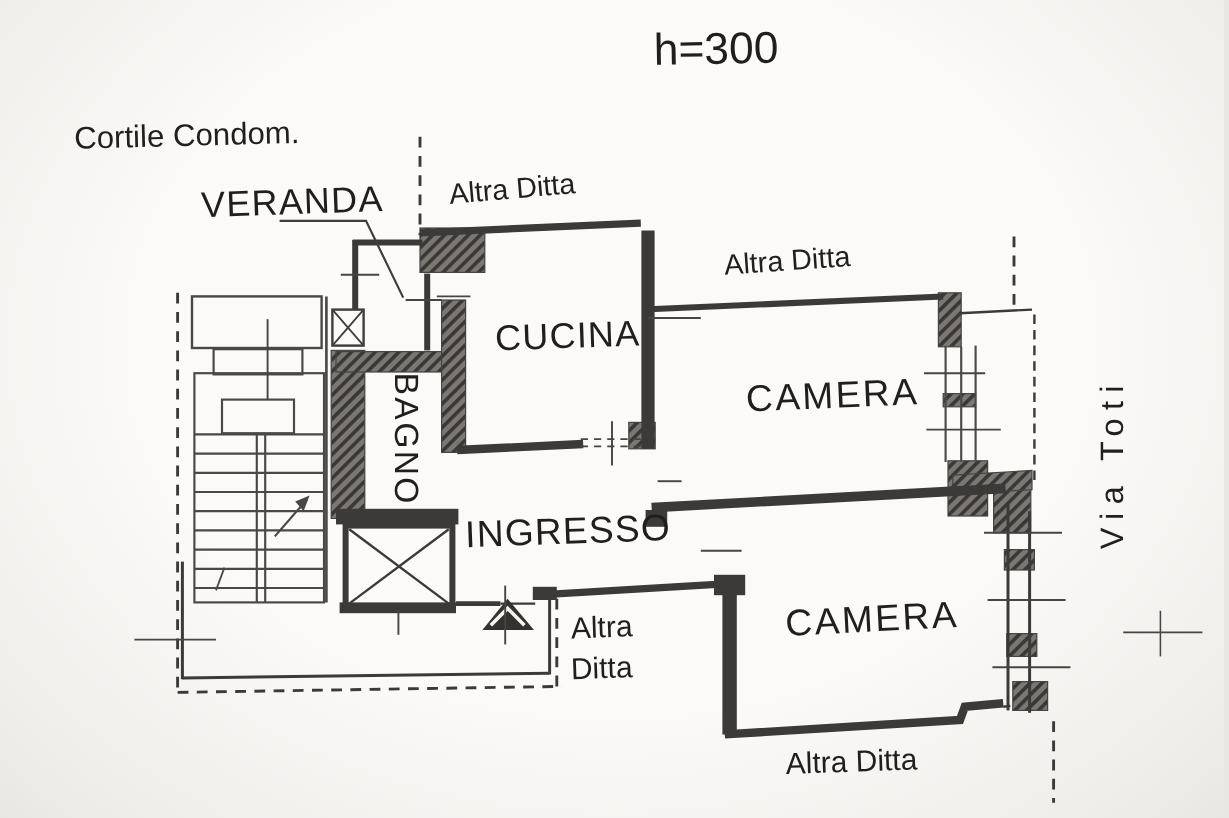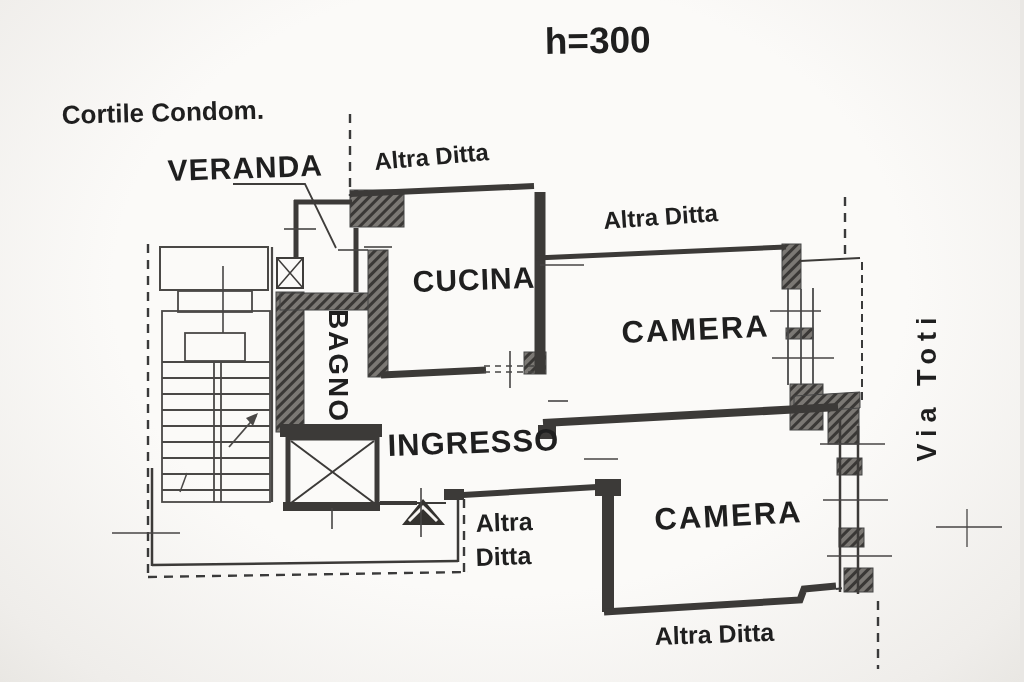--- a/index.html
+++ b/index.html
@@ -1,18 +1,18 @@
 <!DOCTYPE html>
 <html><head>
 <meta charset="utf-8">
 <style>
   html,body{margin:0;padding:0;}
   body{background:#e9e7e4;font-family:"Liberation Sans", sans-serif;}
   .page{position:relative;width:1020px;height:682px;overflow:hidden;
-        background:radial-gradient(ellipse at 50% 42%, #fbfaf8 55%, #efedea 90%, #e9e7e3 100%);font-weight:bold;}
+        background:radial-gradient(ellipse at 50% 42%, #fbfaf8 55%, #efedea 90%, #e9e7e3 100%);}
   svg{position:absolute;left:0;top:0;}
   text{fill:#1f1f1f;}
   .lbl{font-family:"Liberation Sans", sans-serif;}
 </style>
 </head>
 <body>
 
 <div class="page">
 <svg width="1024" height="682" viewBox="0 0 1024 682">
   <defs>

